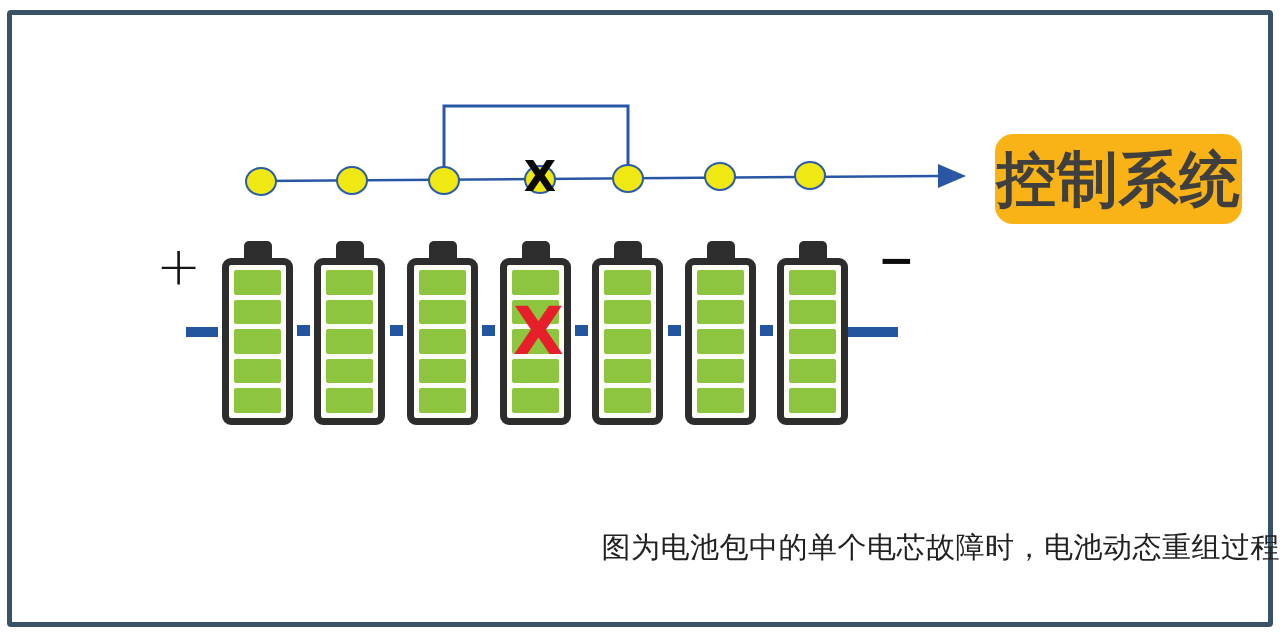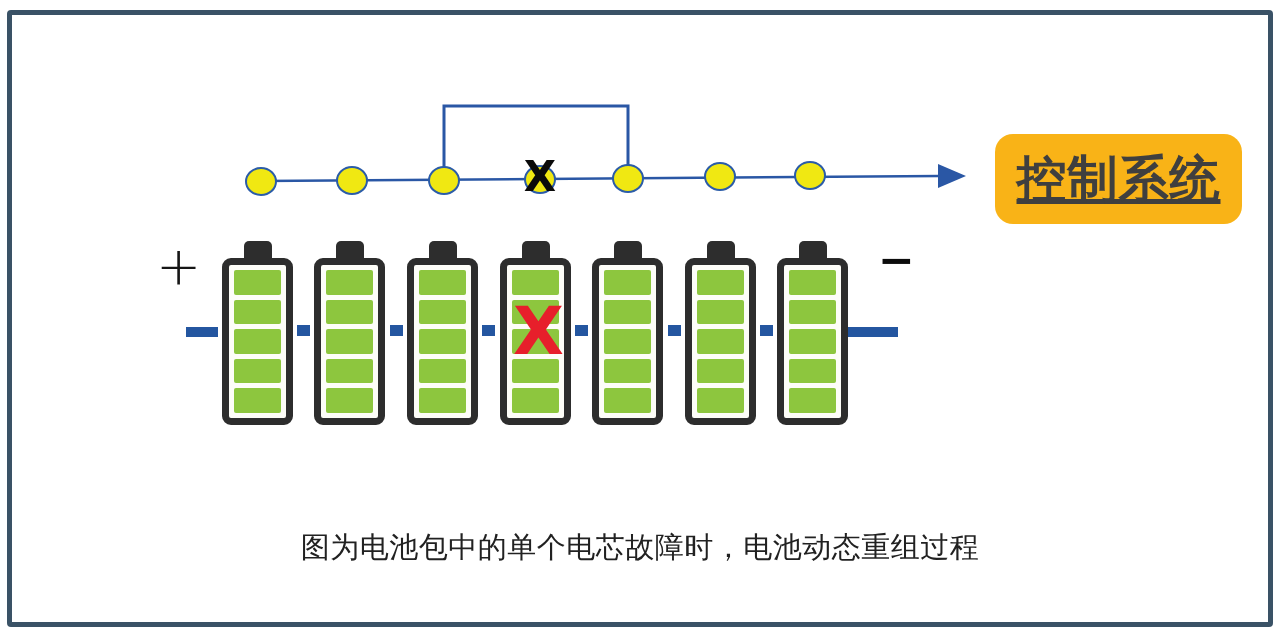--- a/index.html
+++ b/index.html
@@ -25,22 +25,22 @@
   .node-x{
     position:absolute;left:50%;top:50%;transform:translate(-50%,-56%);
     font-size:42px;font-weight:700;color:#0a0a0a;line-height:1;z-index:4;
   }
   .control-box{
     position:absolute;left:995px;top:134px;width:247px;height:90px;
     background:var(--control-bg);border-radius:18px;
     display:flex;align-items:center;justify-content:center;z-index:3;
   }
   .control-box span{
-    font-size:50px;font-weight:bold;color:var(--control-text);
-    letter-spacing:1px;line-height:1;text-decoration:underline;
+    font-size:60px;font-weight:bold;color:var(--control-text);
+    letter-spacing:1px;line-height:1;
   }
   .plus{
     position:absolute;left:156px;top:240px;font-size:54px;font-weight:300;
     color:#161616;z-index:3;line-height:1;
   }
   .minus{
     position:absolute;left:878px;top:238px;font-size:44px;font-weight:600;
     color:#0c0c0c;z-index:3;line-height:1;
   }
   .battery{position:absolute;top:241px;width:71px;z-index:3;}
@@ -53,21 +53,21 @@
     border:7px solid var(--battery-dark);border-radius:9px;background:#fdfdf8;
     display:flex;flex-direction:column;gap:5px;padding:5px;
   }
   .bar{flex:1;background:var(--battery-green);border-radius:2px;}
   .bat-x{
     position:absolute;left:50%;top:58px;transform:translateX(-44%);
     font-size:66px;font-weight:800;color:var(--fail-red);line-height:1;z-index:5;
   }
   .connector{position:absolute;background:var(--connector-blue);z-index:3;}
   .caption{
-    position:absolute;left:0;right:0;top:528px;text-align:center;
+    position:absolute;left:0;right:0;top:528px;text-align:right;
     font-size:29px;color:#212121;z-index:3;letter-spacing:0.5px;
   }
 </style>
 </head>
 <body>
 
 <div class="canvas">
 
   <div class="frame"></div>
 

